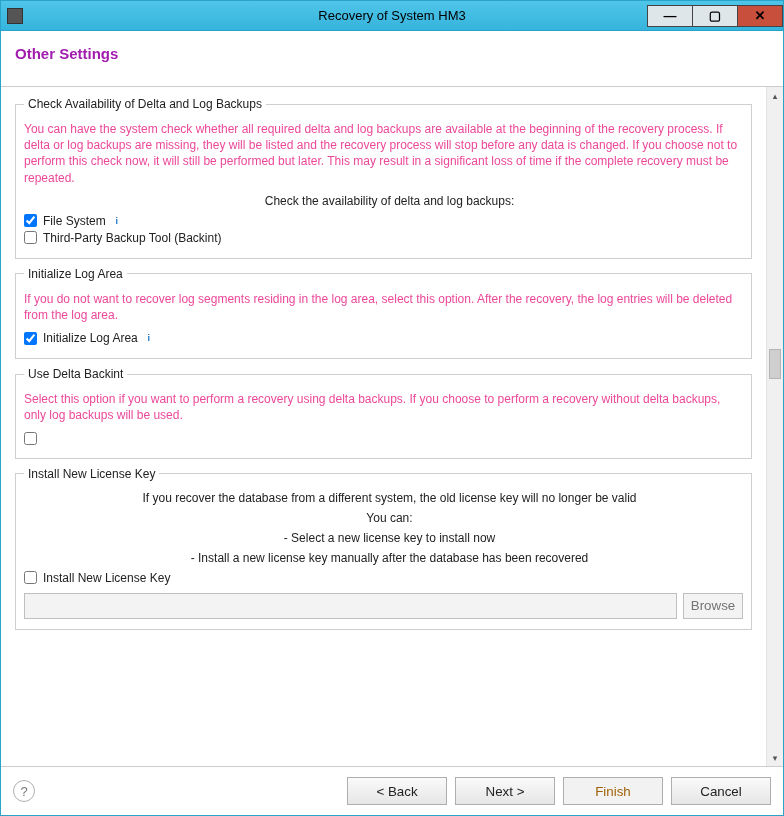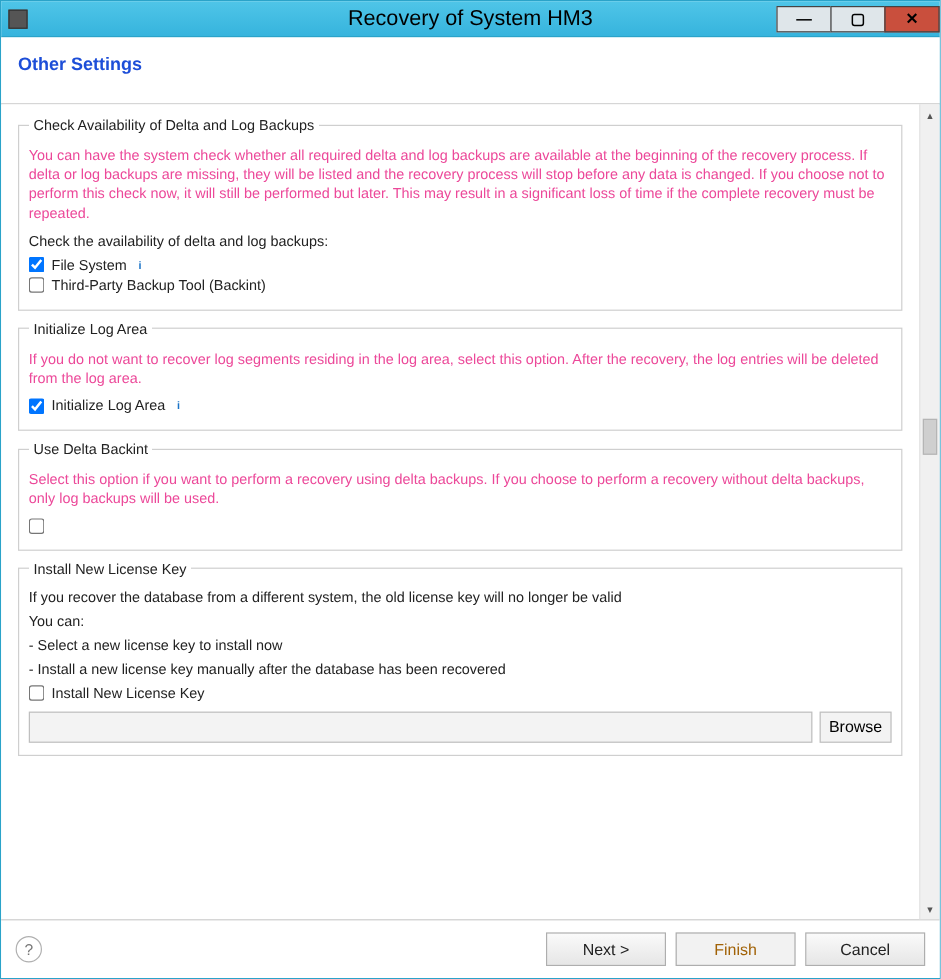--- a/index.html
+++ b/index.html
@@ -26,21 +26,21 @@
   position: relative;
   border-bottom: 1px solid #2aa3c9;
 }
 .app-icon {
   width: 16px; height: 16px; margin-left: 6px;
   background: #555; border: 1px solid #333;
 }
 .title {
   position: absolute;
   left: 0; right: 0; text-align: center;
-  font-size: 18px;
+  font-size: 13px;
   color: #000;
 }
 .win-btns {
   margin-left: auto;
   display: flex;
   z-index: 2;
 }
 .win-btn {
   width: 46px; height: 22px;
   display: flex; align-items: center; justify-content: center;
@@ -51,21 +51,21 @@
   font-size: 13px;
 }
 .win-btn.close { background: #c94f3d; color: #000; }
 .page-title-area {
   padding: 14px 14px 24px 14px;
   background: #fff;
 }
 .page-title {
   font-size: 15px;
   font-weight: bold;
-  color: #1d4ed8;
+  color: #a21caf;
 }
 .divider {
   height: 1px; background: #ccc;
 }
 .content-wrap {
   display: flex;
   flex: 1;
   min-height: 0;
 }
 .content {
@@ -96,21 +96,21 @@
 fieldset.group {
   border: 1px solid #cfcfcf;
   padding: 6px 8px 10px 8px;
   margin-bottom: 8px;
 }
 fieldset.group legend {
   padding: 0 4px;
   color: #222;
 }
 .desc { margin: 4px 0 8px 0; line-height: 1.35; color: #ec4899; }
-.sub { margin: 4px 0 6px 0; }
+.sub { margin: 4px 0 6px 12px; text-align: center; }
 .check-row {
   display: flex; align-items: center; gap: 6px;
   margin: 3px 0;
 }
 .check-row input[type=checkbox] {
   width: 13px; height: 13px;
 }
 .info-icon {
   display: inline-block;
   width: 10px; height: 10px;
@@ -126,21 +126,21 @@
   flex: 1;
   height: 26px;
   border: 1px solid #bfbfbf;
   background: #f3f3f3;
   padding: 2px 6px;
 }
 .browse-btn {
   width: 60px; height: 26px;
   border: 1px solid #bfbfbf;
   background: #f3f3f3;
-  color: #000000;
+  color: #737373;
 }
 .footer {
   border-top: 1px solid #ccc;
   padding: 10px 12px;
   display: flex;
   align-items: center;
   gap: 8px;
   background: #fff;
 }
 .help-icon {
@@ -240,18 +240,19 @@
       <div class="sb-btn">▴</div>
       <div class="sb-track">
         <div class="sb-thumb"></div>
       </div>
       <div class="sb-btn">▾</div>
     </div>
   </div>
 
   <div class="footer">
     <div class="help-icon">?</div>
+    <button class="nav-btn">&lt; Back</button>
     <button class="nav-btn">Next &gt;</button>
     <button class="nav-btn" disabled="">Finish</button>
     <button class="nav-btn">Cancel</button>
   </div>
 
 </div>
 
 </body></html>

